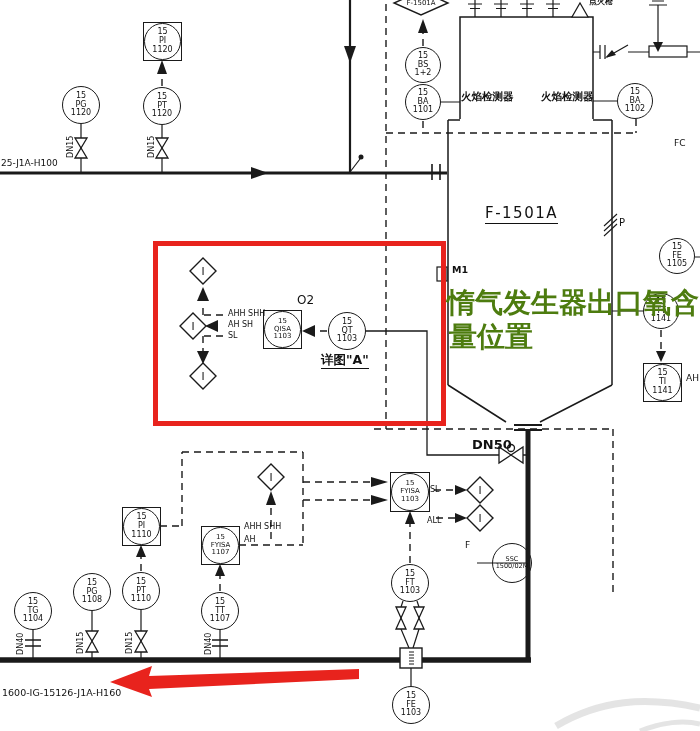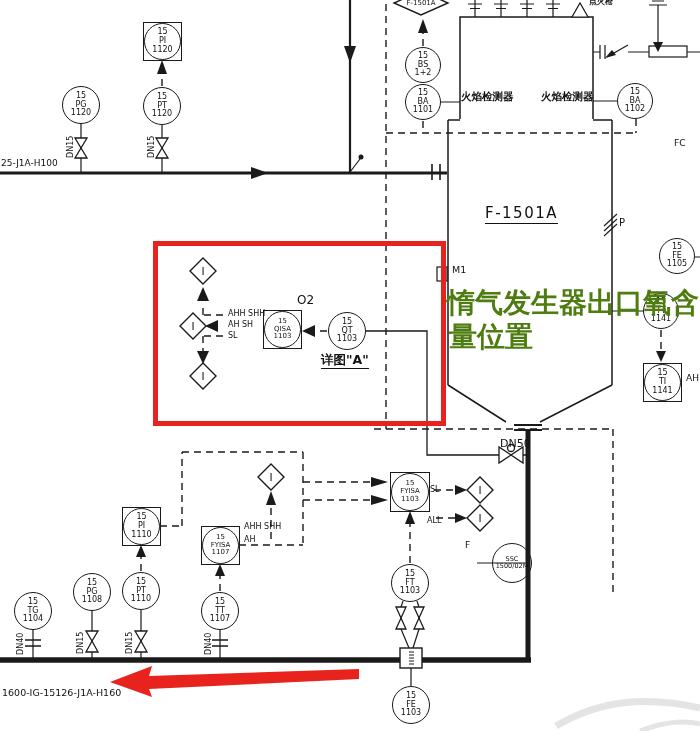--- a/index.html
+++ b/index.html
@@ -293,36 +293,36 @@
 <div class="dia" style="left:263px;top:469px">I</div>
 <div class="dia" style="left:472px;top:482px">I</div>
 <div class="dia" style="left:472px;top:510px">I</div>
 
 <div class="lab" style="left:394px;top:0px;width:54px;text-align:center;font-size:7px;z-index:3">F-1501A</div>
 <div class="lab" style="left:1px;top:159px;font-size:9px">25-J1A-H100</div>
 <div class="lab" style="left:2px;top:688px;font-size:9.5px">1600-IG-15126-J1A-H160</div>
 <div class="lab" style="left:485px;top:206px;font-size:15px;letter-spacing:1.5px"><span class="u">F-1501A</span></div>
 <div class="lab" style="left:589px;top:-2px;font-size:8px;font-weight:bold">点火枪</div>
 <div class="lab" style="left:674px;top:139px;font-size:9px">FC</div>
-<div class="lab" style="left:452px;top:265px;font-size:9.5px;font-weight:400">M1</div>
+<div class="lab" style="left:452px;top:265px;font-size:9.5px;font-weight:700">M1</div>
 <div class="lab" style="left:619px;top:218px;font-size:10px">P</div>
 <div class="lab" style="left:461px;top:91px;font-size:10.5px;font-weight:600">火焰检测器</div>
 <div class="lab" style="left:541px;top:91px;font-size:10.5px;font-weight:600">火焰检测器</div>
 <div class="lab" style="left:297px;top:294px;font-size:12px">O2</div>
 <div class="lab" style="left:321px;top:353px;font-size:12.5px;font-weight:600"><span class="u">详图"A"</span></div>
 <div class="lab" style="left:228px;top:310px;font-size:8px">AHH SHH</div>
 <div class="lab" style="left:228px;top:321px;font-size:8px">AH SH</div>
 <div class="lab" style="left:228px;top:332px;font-size:8px">SL</div>
 <div class="lab" style="left:430px;top:486px;font-size:8px">SL</div>
 <div class="lab" style="left:427px;top:517px;font-size:8px">ALL</div>
 <div class="lab" style="left:244px;top:523px;font-size:8px">AHH SHH</div>
 <div class="lab" style="left:244px;top:536px;font-size:8px">AH</div>
 <div class="lab" style="left:686px;top:374px;font-size:9px">AH</div>
 <div class="lab" style="left:465px;top:541px;font-size:9px">F</div>
-<div class="lab" style="left:500px;top:438px;font-size:11px;font-weight:400">DN50</div>
+<div class="lab" style="left:472px;top:438px;font-size:13px;font-weight:700">DN50</div>
 
 <div class="vlabel" style="left:66px;top:158px">DN15</div>
 <div class="vlabel" style="left:147px;top:158px">DN15</div>
 <div class="vlabel" style="left:16px;top:655px">DN40</div>
 <div class="vlabel" style="left:76px;top:654px">DN15</div>
 <div class="vlabel" style="left:125px;top:654px">DN15</div>
 <div class="vlabel" style="left:204px;top:655px">DN40</div>
 
 <div class="redbox"></div>
 <div class="redtxt" style="left:447px;top:284px;font-size:28px">惰气发生器出口氧含</div>

